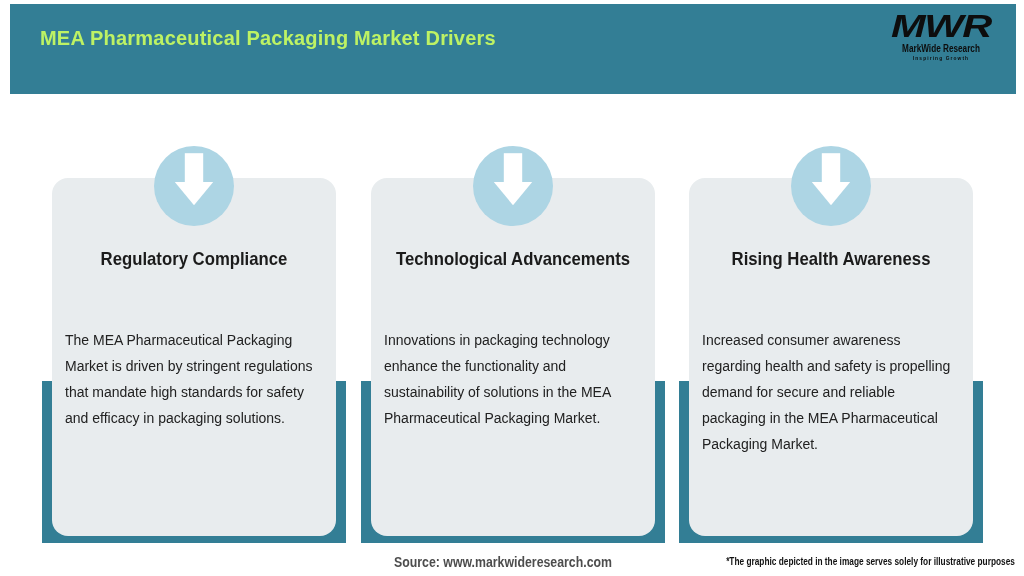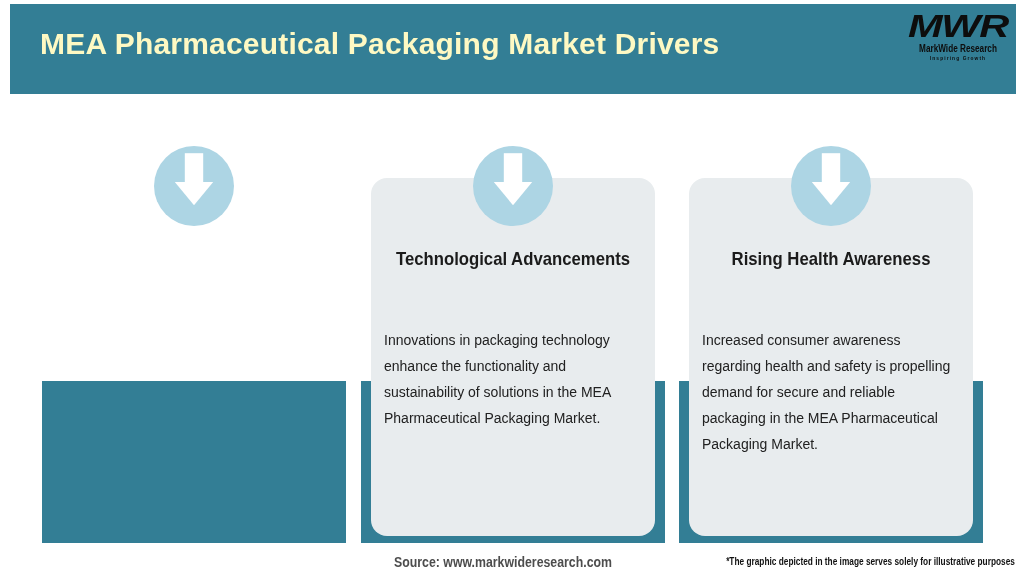--- a/index.html
+++ b/index.html
@@ -2,24 +2,24 @@
 <html><head>
 <meta charset="utf-8">
 <style>
   * { margin:0; padding:0; box-sizing:border-box; }
   html,body { width:1024px; height:576px; background:#ffffff; overflow:hidden;
     font-family:"Liberation Sans", sans-serif; }
   .stage { position:relative; width:1024px; height:576px; }
 
   .header { position:absolute; left:10px; top:4px; width:1006px; height:90px;
     background:#337e95; }
-  .header h1 { position:absolute; left:30px; top:23px; color:#fef9c3;
-    font-size:30px; font-weight:bold; letter-spacing:0.2px; }
+  .header h1 { position:absolute; left:30px; top:23px; color:#bef264;
+    font-size:20px; font-weight:bold; letter-spacing:0.2px; }
 
-  .logo { position:absolute; right:6px; top:6px; width:104px; text-align:center; color:#0d0d0d;margin-left:48px; }
+  .logo { position:absolute; right:23px; top:6px; width:104px; text-align:center; color:#0d0d0d;margin-left:48px; }
   .logo-mark { font-size:32px; font-weight:bold; font-style:italic; letter-spacing:-1px;
     line-height:1; transform:scaleX(1.3); }
   .logo-name { font-size:10px; font-weight:bold; white-space:nowrap; margin-top:1px;
     transform:scaleX(0.82); }
   .logo-tagline { font-size:6px; font-weight:bold; letter-spacing:1.4px; white-space:nowrap;
     margin-top:1px; transform:scaleX(0.8); }
 
   .group { position:absolute; top:0; width:304px; height:576px; }
   .g1 { left:42px; } .g2 { left:361px; } .g3 { left:679px; }
 
@@ -49,20 +49,27 @@
     <h1>MEA Pharmaceutical Packaging Market Drivers</h1>
     <div class="logo">
       <div class="logo-mark">MWR</div>
       <div class="logo-name">MarkWide Research</div>
       <div class="logo-tagline">Inspiring Growth</div>
     </div>
   </div>
 
   <div class="group g1">
     <div class="back"></div>
+    <div class="card">
+      <div class="card-title">Regulatory Compliance</div>
+      <div class="card-body">The MEA Pharmaceutical Packaging
+Market is driven by stringent regulations
+that mandate high standards for safety
+and efficacy in packaging solutions.</div>
+    </div>
     <div class="circle">
       <svg width="80" height="80" viewBox="0 0 100 100">
         <rect x="38.5" y="9" width="23" height="37" fill="#ffffff"></rect>
         <polygon points="26,45 74,45 50,74" fill="#ffffff"></polygon>
       </svg>
     </div>
   </div>
 
   <div class="group g3">
     <div class="back"></div>

